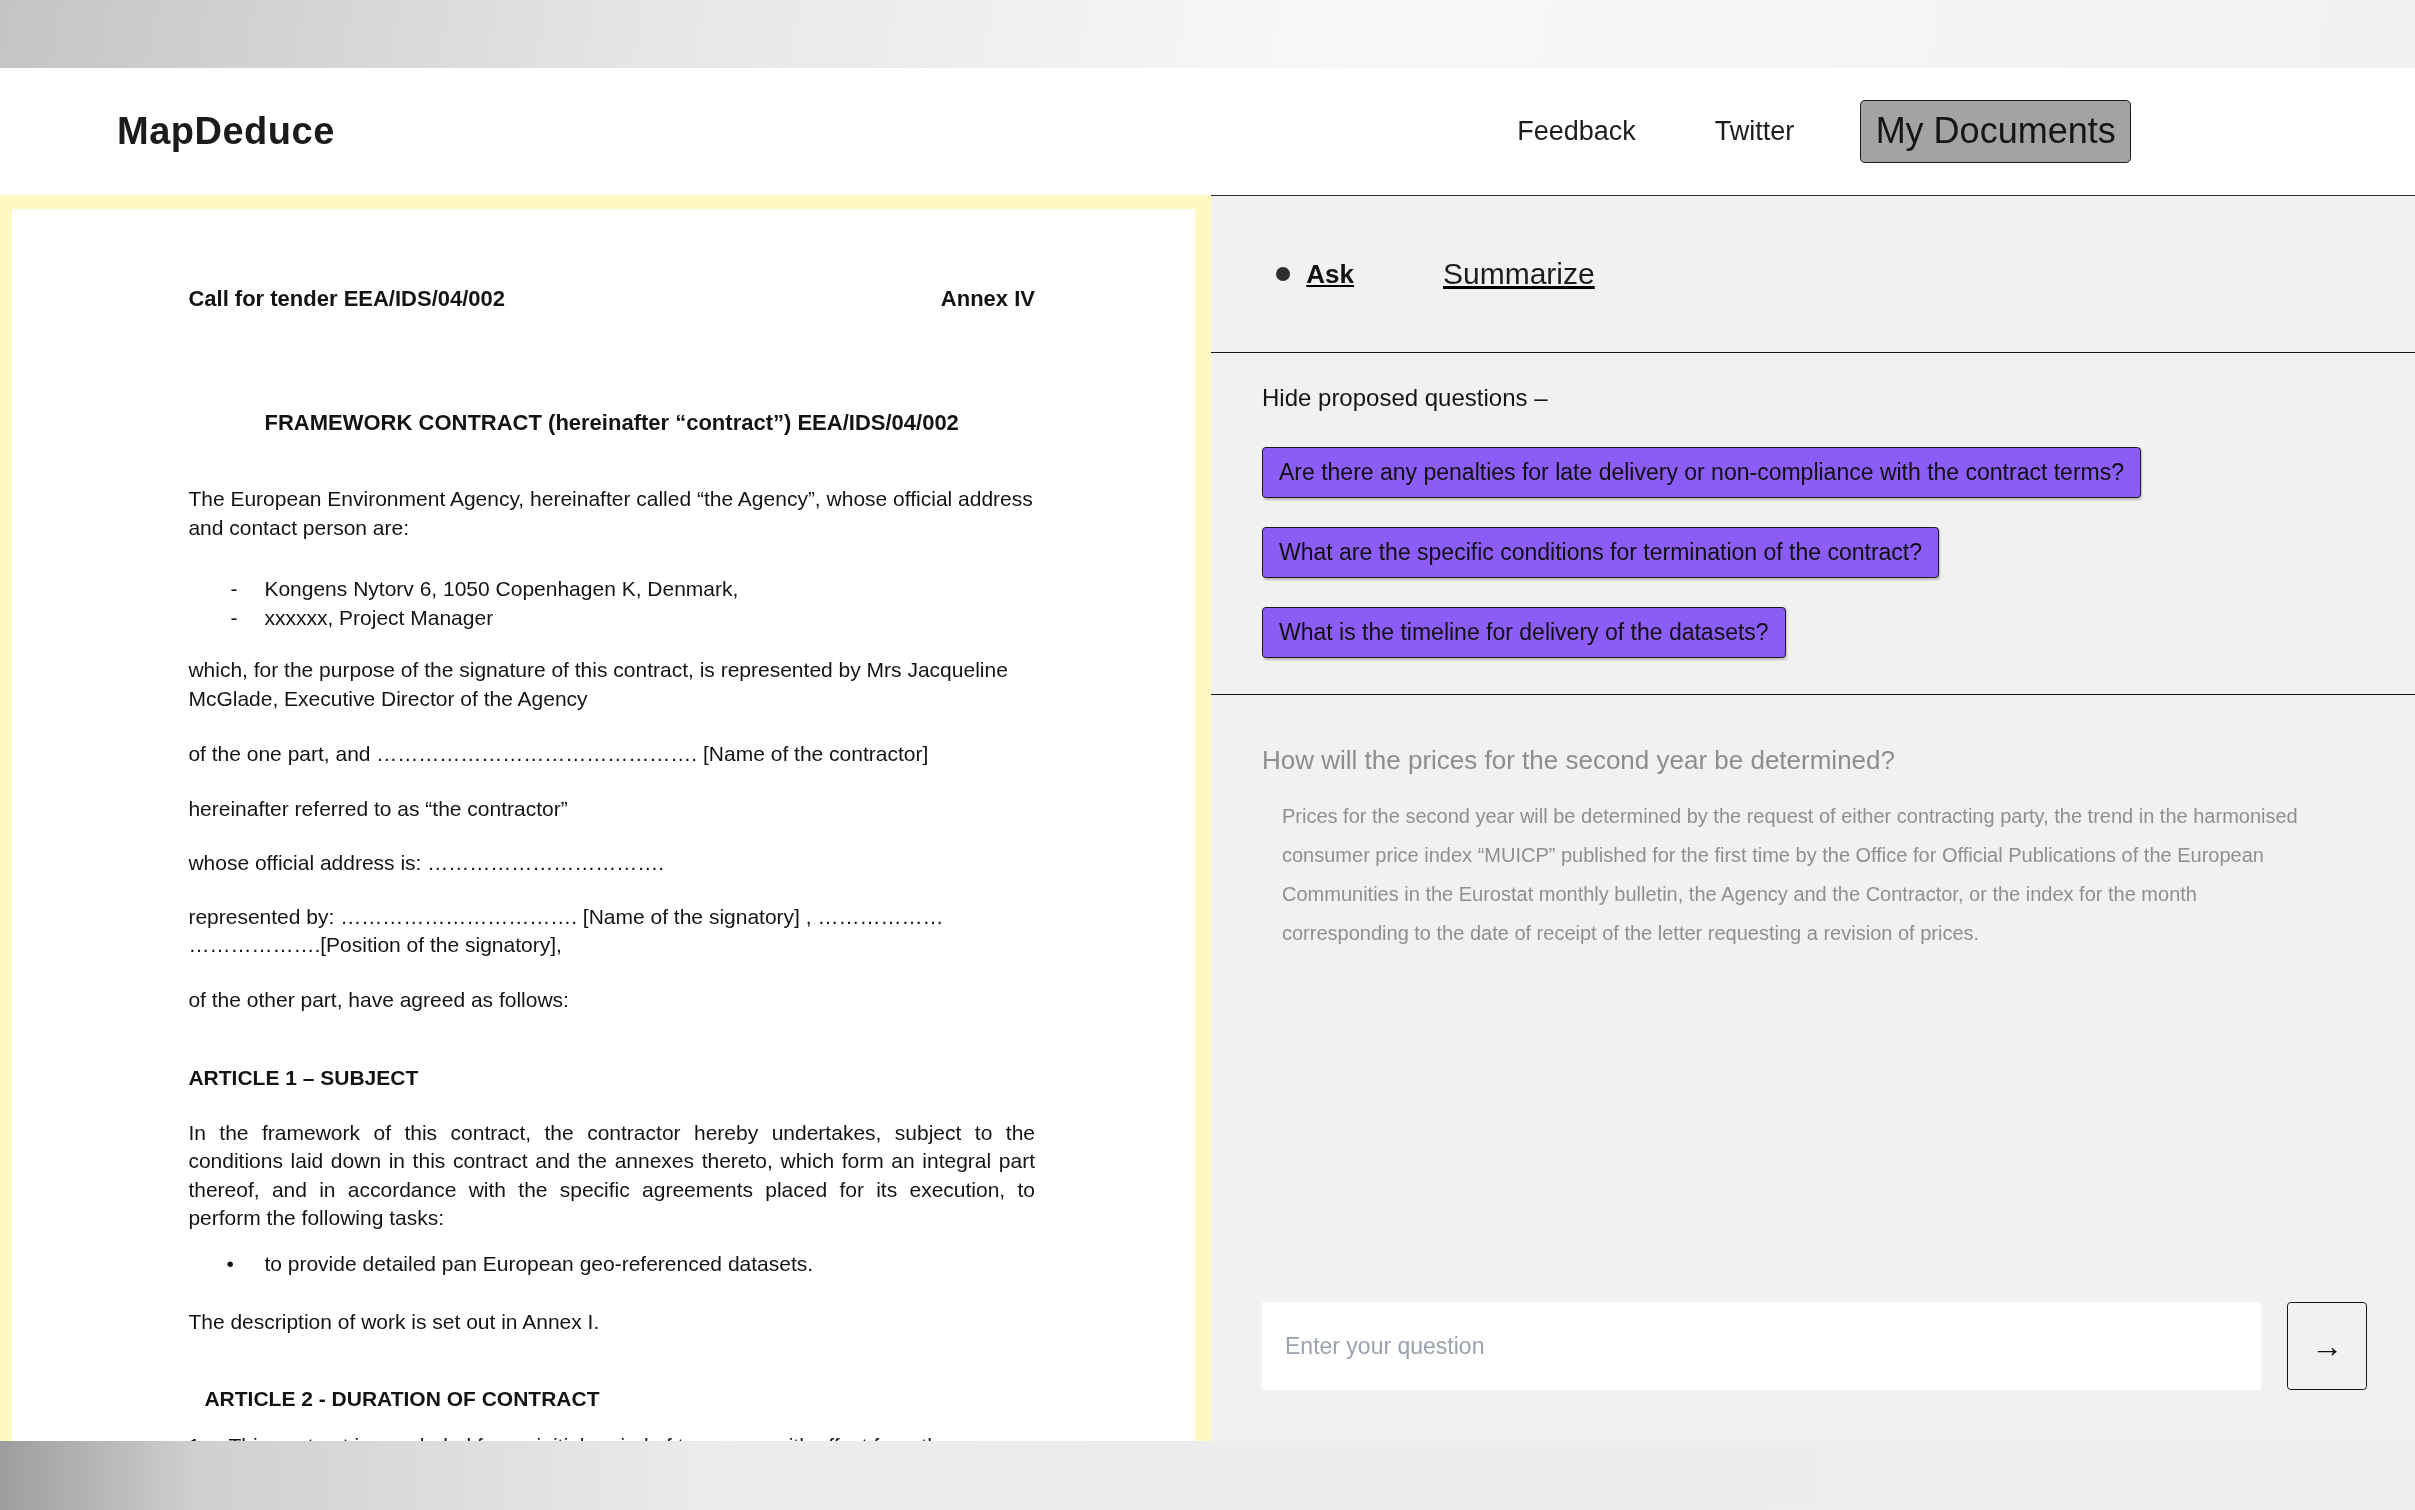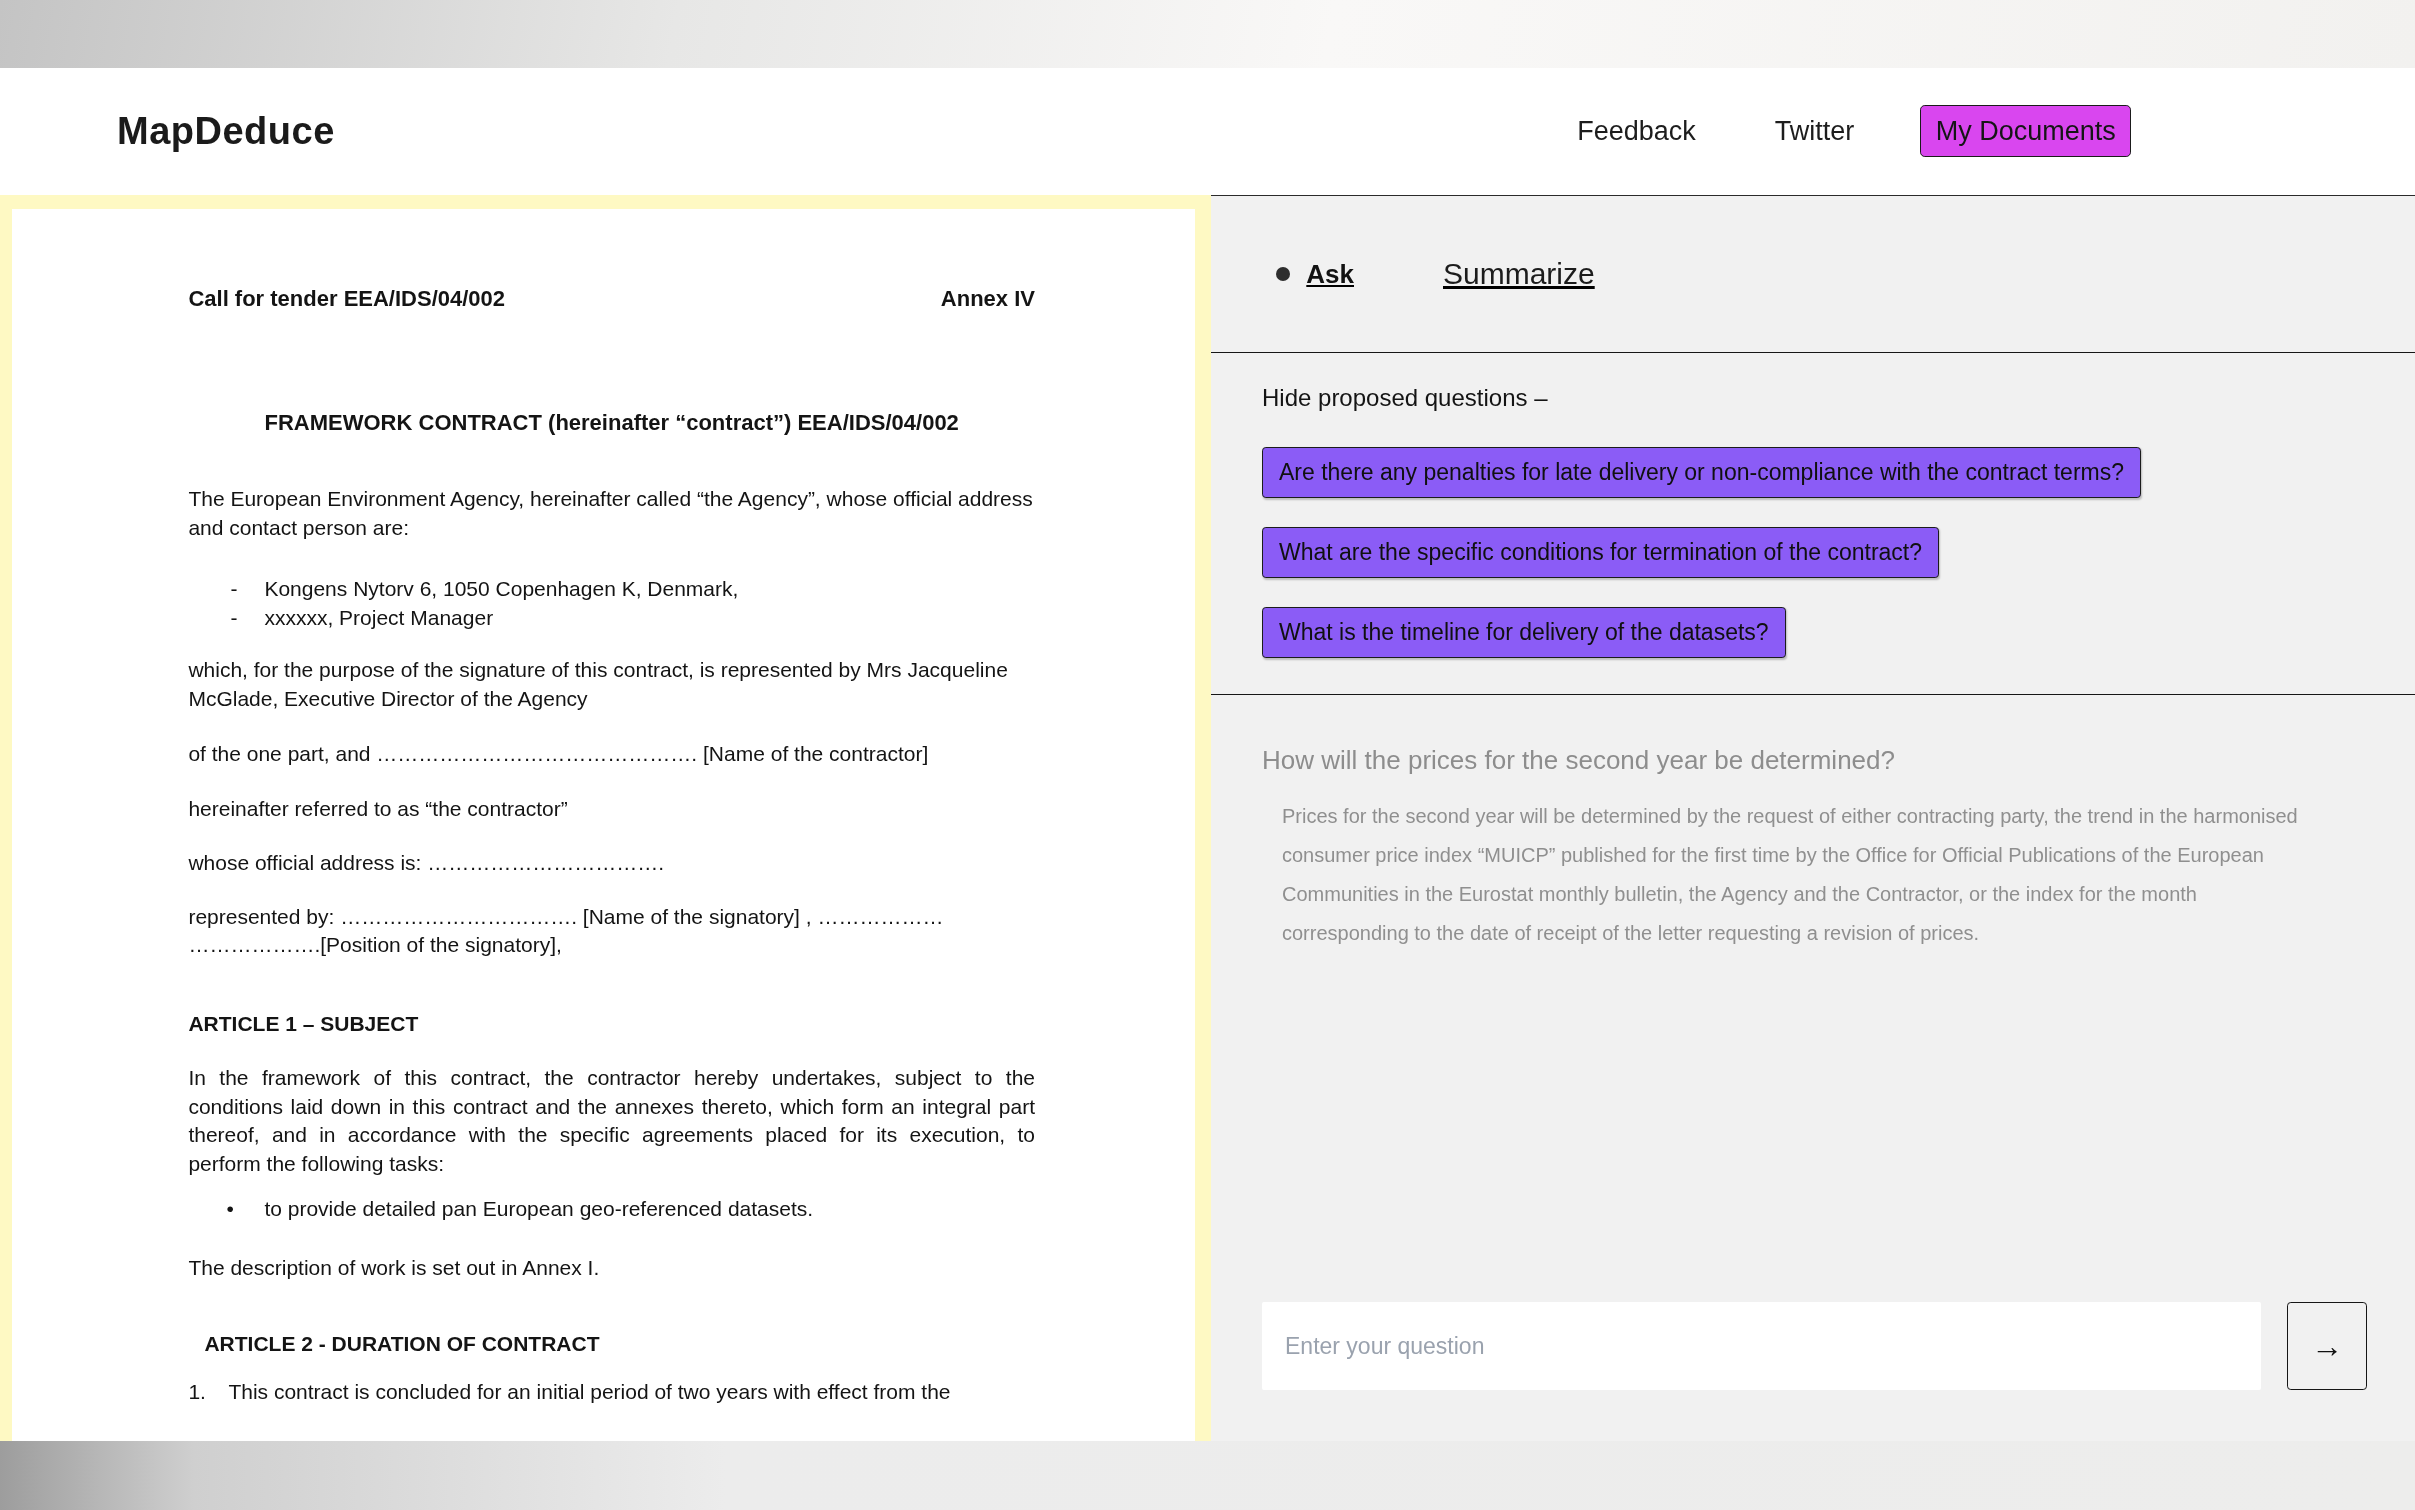--- a/index.html
+++ b/index.html
@@ -12,21 +12,21 @@
   .bottom-strip{position:absolute;left:0;top:1441px;width:2416px;height:69px;z-index:6;
     background:linear-gradient(to right,#9d9d9d 0%,#cfcfcf 8%,#ececec 30%,#ededec 100%);}
 
   
   .app-header{position:absolute;left:0;top:68px;width:2234px;height:126px;background:#ffffff;
     display:flex;align-items:center;box-sizing:border-box;}
   .logo{margin-left:117px;font-size:38px;font-weight:600;color:#1b1b1b;letter-spacing:0.5px;cursor:pointer;}
   .nav{margin-left:auto;margin-right:103px;display:flex;align-items:center;}
   .nav-link{font-size:27px;color:#1d1d1d;cursor:pointer;}
   .nav-link + .nav-link{margin-left:79px;}
-  .my-docs-btn{margin-left:66px;font-size:27px;color:#151515;background:#d946ef;
+  .my-docs-btn{margin-left:66px;font-size:36px;color:#151515;background:#a3a3a3;
     border:1.9px solid #1b1b1b;border-radius:4.8px;padding:9.5px 14.3px;cursor:pointer;
     font-family:"Liberation Sans", sans-serif;}
 
   
   .doc-frame{position:absolute;left:0;top:195px;width:1211px;height:1315px;background:#fef9c3;
     padding:14.3px 16px 0 12.4px;box-sizing:border-box;z-index:1;}
   .doc-page{width:100%;height:100%;background:#ffffff;overflow:hidden;}
   .doc-content{padding:76px 160px 0 176px;font-size:21px;line-height:28.5px;color:#141414;}
   .doc-h-row{display:flex;justify-content:space-between;font-weight:700;font-size:22px;}
   .doc-title{margin-top:95px;text-align:center;font-weight:700;font-size:22px;}
@@ -121,20 +121,21 @@
           </div>
         </div>
         <div class="p-which">which, for the purpose of the signature of this contract, is represented by Mrs Jacqueline McGlade, Executive Director of the Agency</div>
         <div class="p-onepart">of the one part, and ………………………………………. [Name of the contractor]</div>
         <div class="p-hereinafter">hereinafter referred to as “the contractor”</div>
         <div class="p-whose">whose official address is: …………………………….</div>
         <div class="p-represented">
           <div>represented by: ……………………………. [Name of the signatory] , ………………</div>
           <div>……………….[Position of the signatory],</div>
         </div>
+        <div class="p-otherpart">of the other part, have agreed as follows:</div>
         <div class="article1">ARTICLE 1 – SUBJECT</div>
         <div class="p-framework">In the framework of this contract, the contractor hereby undertakes, subject to the conditions laid down in this contract and the annexes thereto, which form an integral part thereof, and in accordance with the specific agreements placed for its execution, to perform the following tasks:</div>
         <div class="bullet-row">
           <span class="marker">•</span>
           <span>to provide detailed pan European geo-referenced datasets.</span>
         </div>
         <div class="p-description">The description of work is set out in Annex I.</div>
         <div class="article2">ARTICLE 2 - DURATION OF CONTRACT</div>
         <div class="numbered-row">
           <span class="marker">1.</span>

